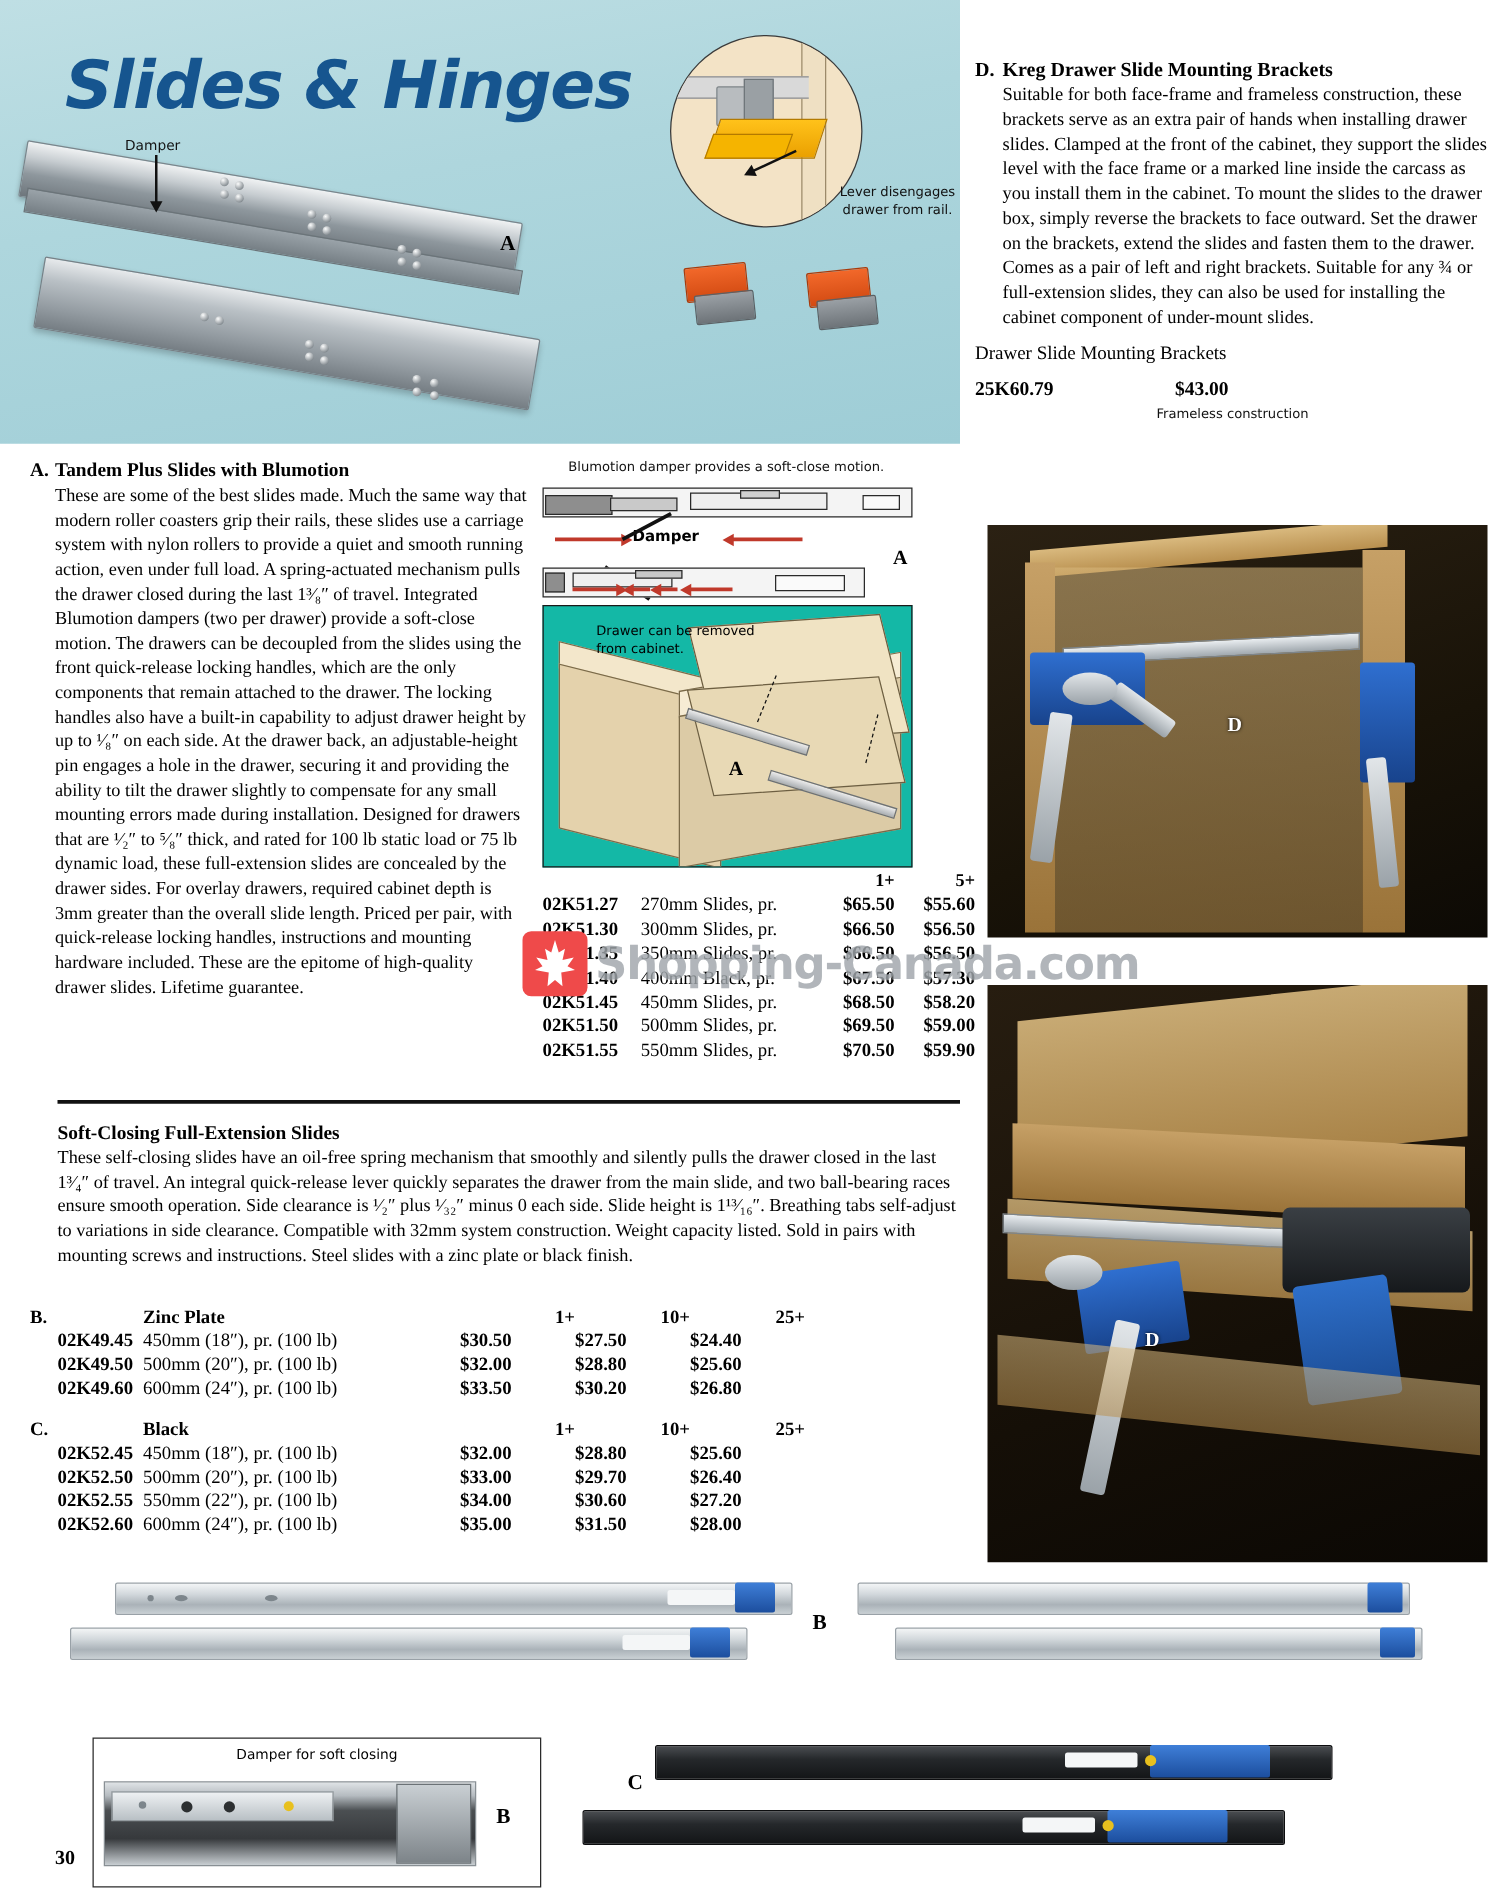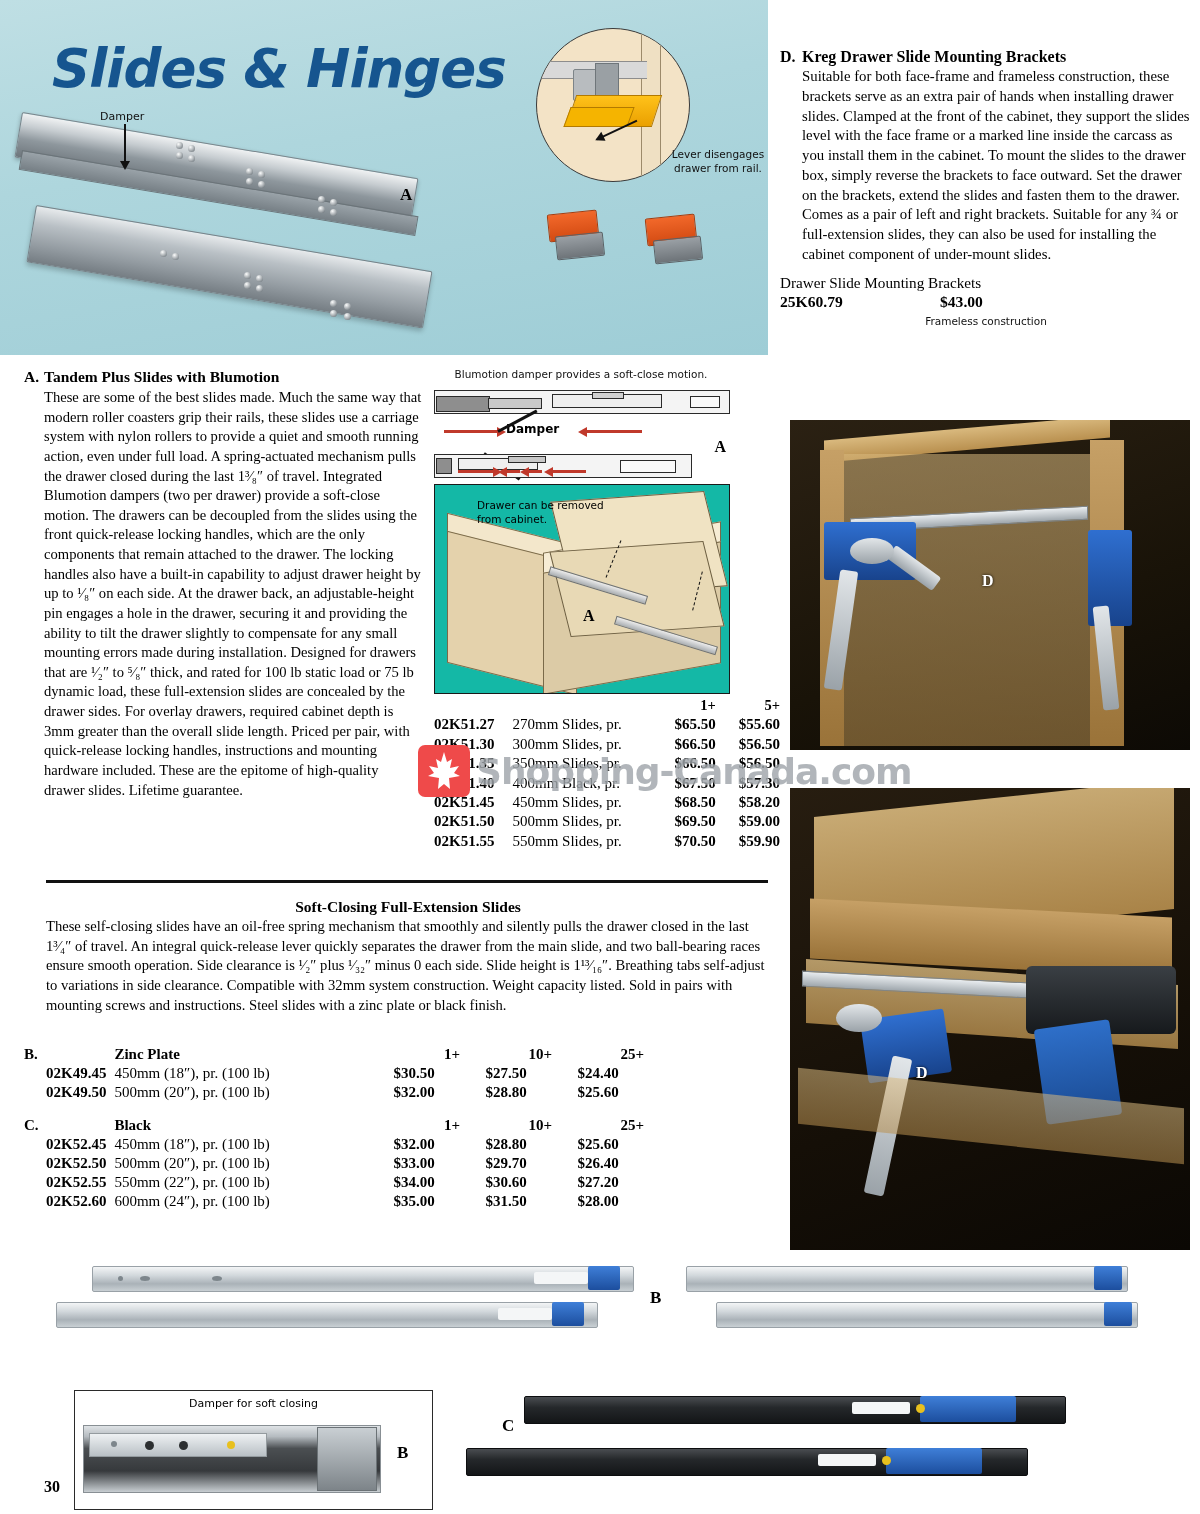--- a/index.html
+++ b/index.html
@@ -158,41 +158,41 @@
   .tableA table{border-collapse:collapse;width:100%;}
   .tableA td{padding:1.2px 0;white-space:nowrap;}
   .sku{font-weight:700;padding-right:7px!important;}
   .desc{padding-right:10px!important;}
   .pr{font-weight:700;text-align:right;padding-left:14px!important;}
   .hdr td{font-weight:700;text-align:right;font-size:14.5px;padding-bottom:1px!important;}
 
   
   .rule{position:absolute;left:46px;top:880px;width:722px;height:3px;background:#111;}
   .softsec{position:absolute;left:46px;top:898px;width:724px;}
-  .soft-head{font-weight:700;font-size:15.5px;margin-bottom:1px;text-align:center;}
+  .soft-head{font-weight:700;font-size:15.5px;margin-bottom:1px;}
   .soft-txt{font-size:14.6px;line-height:1.35;}
 
   
   .tableBC{position:absolute;left:24px;top:1045px;width:620px;font-size:15px;}
   .bc table{border-collapse:collapse;width:100%;}
   .bc td{padding:1px 0;white-space:nowrap;}
   .bc .n1{width:22px;font-weight:700;}
   .bc .sku2{font-weight:700;padding-left:22px;padding-right:8px;}
   .bc .d2{padding-right:8px;}
-  .bc .p{font-weight:700;text-align:center;width:92px;}
+  .bc .p{font-weight:700;text-align:left;width:92px;}
   .bc .hd td{font-weight:700;text-align:right;}
   .bc .hd .lbl{text-align:left;font-weight:700;}
   .spacer{height:12px;}
 
   
   .secD{position:absolute;left:780px;top:48px;width:412px;}
   .d-head{font-weight:700;font-size:16px;margin-bottom:1px;}
   .d-txt{font-size:14.8px;line-height:1.335;margin-left:22px;}
   .d-price-title{font-size:15.2px;margin-top:9px;}
-  .d-price-row{font-weight:700;font-size:15.6px;margin-top:1px;}
+  .d-price-row{font-weight:700;font-size:15.6px;margin-top:11px;}
   .d-price-row .sk{display:inline-block;width:160px;}
 
   .photo-cap{font-family:"DejaVu Sans",sans-serif;font-size:10.5px;text-align:center;color:#111;margin:4px 0 3px;}
   .photoD{position:absolute;overflow:hidden;border:0;}
   .photoD1{left:790px;top:420px;width:400px;height:330px;
     background:linear-gradient(160deg,#2b2113 0%,#191308 60%,#0d0a05 100%);}
   .photoD2{left:790px;top:788px;width:400px;height:462px;
     background:linear-gradient(160deg,#271d10 0%,#150f07 60%,#0b0804 100%);}
   .ply{position:absolute;background:linear-gradient(180deg,#d9b97e,#b9904f);}
   .plyd{position:absolute;background:linear-gradient(180deg,#c6a066,#9a7339);}
@@ -437,20 +437,27 @@
           <td class="p">$24.40</td>
         </tr>
         <tr>
           <td class="sku2">02K49.50</td>
           <td class="d2">500mm (20″), pr. (100 lb)</td>
           <td class="p">$32.00</td>
           <td class="p">$28.80</td>
           <td class="p">$25.60</td>
         </tr>
         <tr>
+          <td class="sku2">02K49.60</td>
+          <td class="d2">600mm (24″), pr. (100 lb)</td>
+          <td class="p">$33.50</td>
+          <td class="p">$30.20</td>
+          <td class="p">$26.80</td>
+        </tr>
+        <tr>
             <td class="spacer" colspan="5"></td>
           </tr>
         <tr class="hd">
           <td class="n1 lbl">C.</td>
           <td class="lbl">Black</td>
           <td class="p">1+</td>
           <td class="p">10+</td>
           <td class="p">25+</td>
         </tr>
         <tr>

